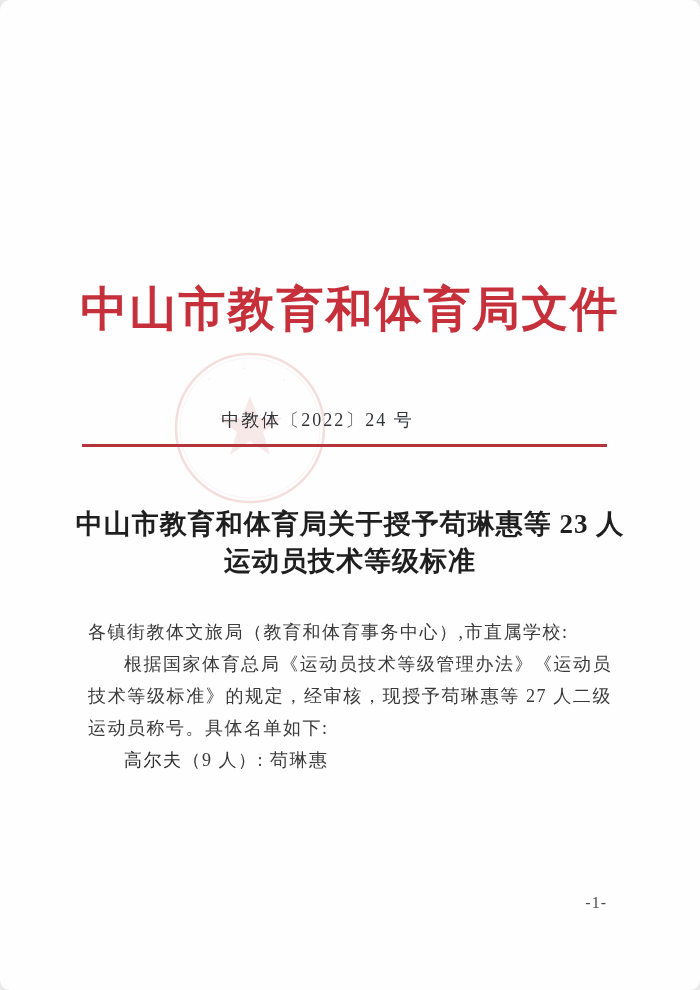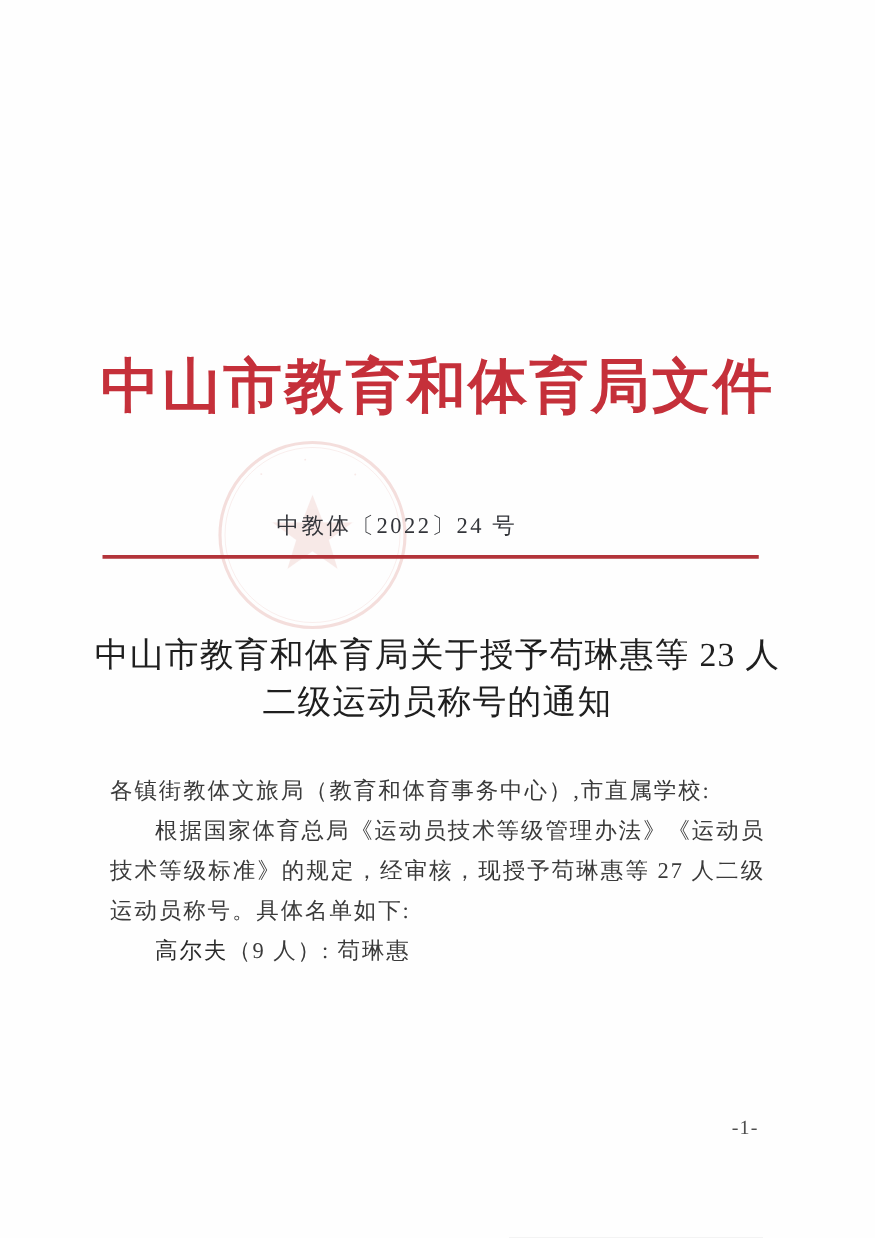--- a/index.html
+++ b/index.html
@@ -9,20 +9,21 @@
     font-family: "Liberation Serif", "DejaVu Serif", serif;
   }
   .page {
     position: relative;
     width: 700px;
     height: 990px;
     margin: 0 auto;
     background: #fefefe;
     overflow: hidden;
     color: #2e2e2e;
+    border-radius: 10px;
   }
   
   .letterhead {
     position: absolute;
     top: 278px;
     left: 0;
     width: 700px;
     text-align: center;
     font-size: 47px;
     font-weight: bold;
@@ -61,21 +62,21 @@
     background: #b3343a;
   }
   
   .doc-title {
     position: absolute;
     top: 506px;
     left: 50px;
     width: 600px;
     text-align: center;
     font-size: 27px;
-    font-weight: normal;
+    font-weight: bold;
     line-height: 37px;
     letter-spacing: 1px;
     color: #1f1f1f;
   }
   
   .body-block {
     position: absolute;
     top: 616px;
     left: 88px;
     width: 524px;
@@ -122,21 +123,21 @@
       <text x="108" y="32" transform="rotate(34 108 32)">·</text>
     </g>
   </svg>
 
   <div class="doc-number">中教体〔2022〕24 号</div>
 
   <div class="red-rule"></div>
 
   <div class="doc-title">
     <div>中山市教育和体育局关于授予苟琳惠等 23 人</div>
-    <div>二级运动员称号的通知</div>
+    <div>运动员技术等级标准</div>
   </div>
 
   <div class="body-block">
     <p>各镇街教体文旅局（教育和体育事务中心）,市直属学校:</p>
     <p class="indent">根据国家体育总局《运动员技术等级管理办法》《运动员技术等级标准》的规定，经审核，现授予苟琳惠等 27 人二级运动员称号。具体名单如下:</p>
     <p class="indent"><span class="sport-label">高尔夫</span><span>（9 人）: 苟琳惠</span></p>
   </div>
 
   <div class="page-number">-1-</div>
 

